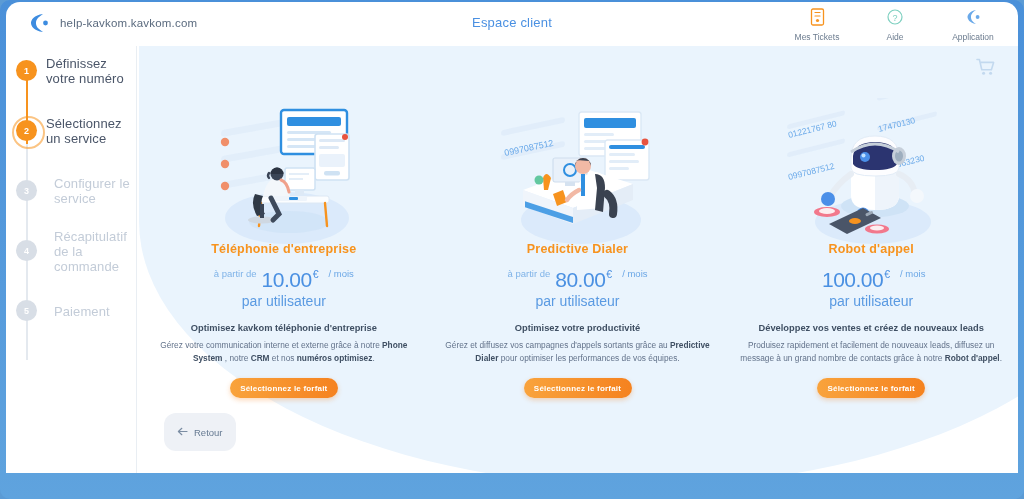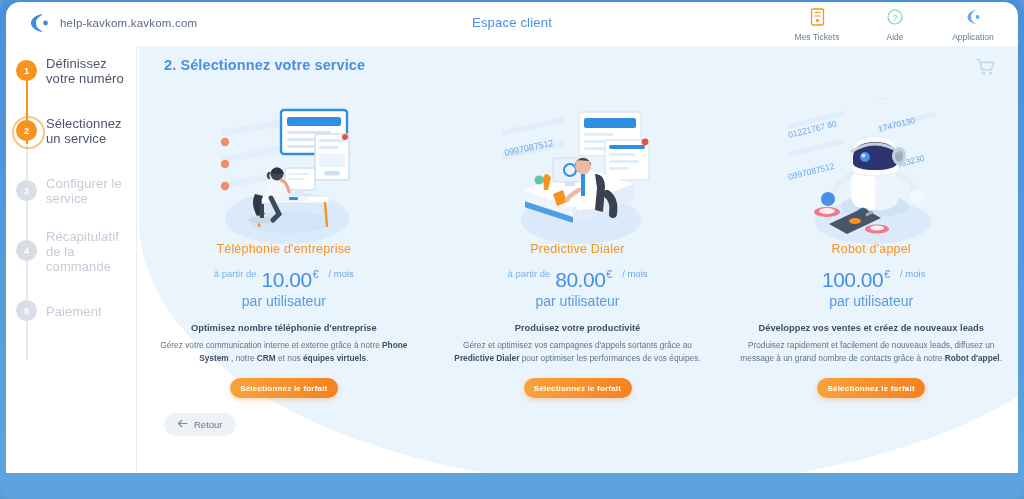--- a/index.html
+++ b/index.html
@@ -88,21 +88,21 @@
   .step.done .dot, .step.active .dot { background: #f7931e; }
   .step.active .dot::after {
     content: ""; position: absolute;
     left: -4px; top: -4px; width: 29px; height: 29px;
     border-radius: 50%; border: 2px solid #f7931e; opacity: .55;
   }
   .step .stxt {
     position: absolute; left: 40px;
     font-size: 13px; color: #4a5568; letter-spacing: .1px;
   }
-  .step.todo .stxt { color: #c3ccd8; }
+  .step.todo .stxt { color: #c3ccd8; margin-left: 8px; }
   .rail {
     position: absolute; left: 19.5px;
     width: 2px; background: #e4e9ef; z-index: 1;
   }
   .rail.filled { background: #f7931e; }
 
   
   #main {
     position: absolute; left: 131px; top: 0;
     width: 881px; height: 427px;
@@ -141,21 +141,21 @@
   .card {
     flex: 1 1 0; position: relative;
     padding: 0 14px;
     display: flex; flex-direction: column; align-items: center;
   }
   .illus { width: 100%; height: 150px; position: relative; }
   .illus svg { position: absolute; left: 50%; top: 0; transform: translateX(-50%); }
 
   .card-title {
     margin-top: 8px;
-    font-size: 12.5px; color: #f7931e; font-weight: 400;
+    font-size: 12.5px; color: #f7931e; font-weight: 700;
     letter-spacing: .2px;
   }
   .price-row {
     margin-top: 12px;
     display: flex; align-items: flex-start; justify-content: center;
     color: #4a90e2;
   }
   .price-from { font-size: 9.5px; color: #7fb3e8; margin-right: 5px; }
   .price-big { font-size: 21px; font-weight: 400; letter-spacing: -.5px; }
   .price-cur { font-size: 10.5px; margin-left: 1px; }
@@ -183,21 +183,21 @@
     color: #fff; font-size: 8px; font-weight: 600;
     font-family: inherit; cursor: pointer;
     box-shadow: 0 2px 5px rgba(245,130,31,.32);
     letter-spacing: .2px;
   }
 
   
   #back-btn {
     position: absolute; left: 27px; top: 367px;
     display: flex; align-items: center; gap: 6px;
-    height: 23px; padding: 0 13px;
+    height: 38px; padding: 0 13px;
     background: #eef1f6; border: none; border-radius: 12px;
     color: #667a92; font-size: 9.5px; font-family: inherit;
     cursor: pointer;
   }
 
   
   #footer {
     position: absolute; left: 6px; top: 473px;
     width: 1012px; height: 24px;
     background: #fff;
@@ -300,21 +300,20 @@
       <div class="step todo" style="top:250px;">
         <span class="dot">5</span>
         <span class="stxt">Paiement</span>
       </div>
     </div>
 
     <div id="main">
 
       <div id="blue-blob"></div>
 
-      <div id="page-head">2. Sélectionnez votre service</div>
 
       <div id="cart-btn">
         <svg width="20" height="18" viewBox="0 0 20 18">
           <path d="M1 1.5h2.4l2.4 10.2h9.6l2.2-7.3H5.2" fill="none" stroke="#c3d9ef" stroke-width="1.6" stroke-linecap="round" stroke-linejoin="round"></path>
           <circle cx="7.6" cy="15.2" r="1.5" fill="#c3d9ef"></circle>
           <circle cx="14.6" cy="15.2" r="1.5" fill="#c3d9ef"></circle>
         </svg>
       </div>
 
       <div id="cards">
@@ -368,22 +367,22 @@
             </svg>
           </div>
           <div class="card-title">Téléphonie d'entreprise</div>
           <div class="price-row">
             <span class="price-from">à partir de</span>
             <span class="price-big">10.00</span>
             <span class="price-cur">€</span>
             <span class="price-per">/ mois</span>
           </div>
           <div class="price-user">par utilisateur</div>
-          <div class="card-sub">Optimisez nombre téléphonie d'entreprise</div>
-          <div class="card-desc"><span>Gérez votre communication interne et externe grâce à notre </span><b>Phone System</b><span> , notre </span><b>CRM</b><span> et nos </span><b>équipes virtuels</b><span>.</span></div>
+          <div class="card-sub">Optimisez kavkom téléphonie d'entreprise</div>
+          <div class="card-desc"><span>Gérez votre communication interne et externe grâce à notre </span><b>Phone System</b><span> , notre </span><b>CRM</b><span> et nos </span><b>numéros optimisez</b><span>.</span></div>
           <button class="cta">Sélectionnez le forfait</button>
         </div>
 
         <div class="card">
           <div class="illus">
             <svg width="170" height="150" viewBox="0 0 170 150">
               <ellipse cx="88" cy="122" rx="60" ry="24" fill="#dbeafb"></ellipse>
               <g opacity=".6">
                 <rect x="8" y="34" width="64" height="6" rx="3" fill="#dceaf9" transform="skewY(-12)"></rect>
                 <rect x="8" y="58" width="64" height="6" rx="3" fill="#dceaf9" transform="skewY(-12)"></rect>
@@ -428,22 +427,22 @@
             </svg>
           </div>
           <div class="card-title">Predictive Dialer</div>
           <div class="price-row">
             <span class="price-from">à partir de</span>
             <span class="price-big">80.00</span>
             <span class="price-cur">€</span>
             <span class="price-per">/ mois</span>
           </div>
           <div class="price-user">par utilisateur</div>
-          <div class="card-sub">Produisez votre productivité</div>
-          <div class="card-desc"><span>Gérez et optimisez vos campagnes d'appels sortants grâce au </span><b>Predictive Dialer</b><span> pour optimiser les performances de vos équipes.</span></div>
+          <div class="card-sub">Optimisez votre productivité</div>
+          <div class="card-desc"><span>Gérez et diffusez vos campagnes d'appels sortants grâce au </span><b>Predictive Dialer</b><span> pour optimiser les performances de vos équipes.</span></div>
           <button class="cta">Sélectionnez le forfait</button>
         </div>
 
         <div class="card">
           <div class="illus">
             <svg width="180" height="150" viewBox="0 0 180 150">
               <ellipse cx="92" cy="124" rx="58" ry="22" fill="#dbeafb"></ellipse>
               <g opacity=".6">
                 <rect x="6" y="28" width="58" height="5" rx="2.5" fill="#dceaf9" transform="skewY(-14)"></rect>
                 <rect x="6" y="56" width="58" height="5" rx="2.5" fill="#dceaf9" transform="skewY(-14)"></rect>

